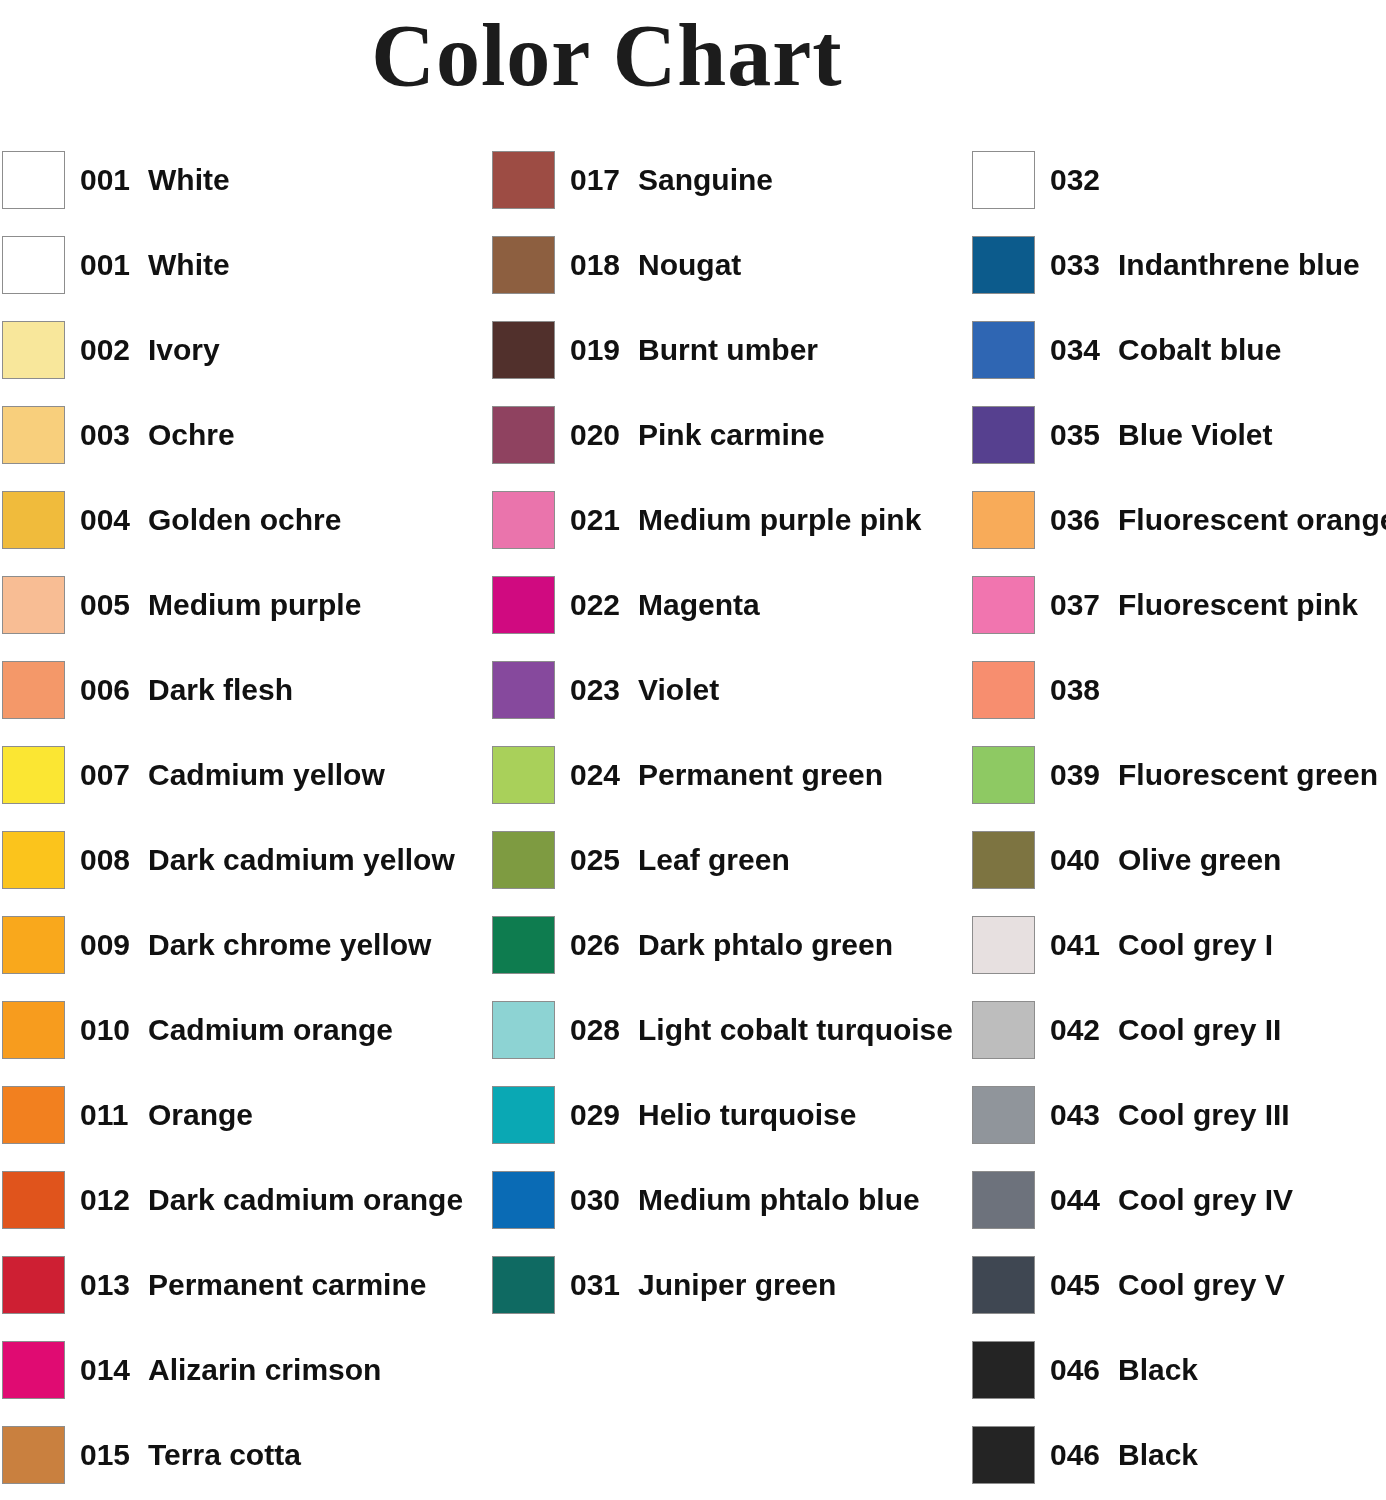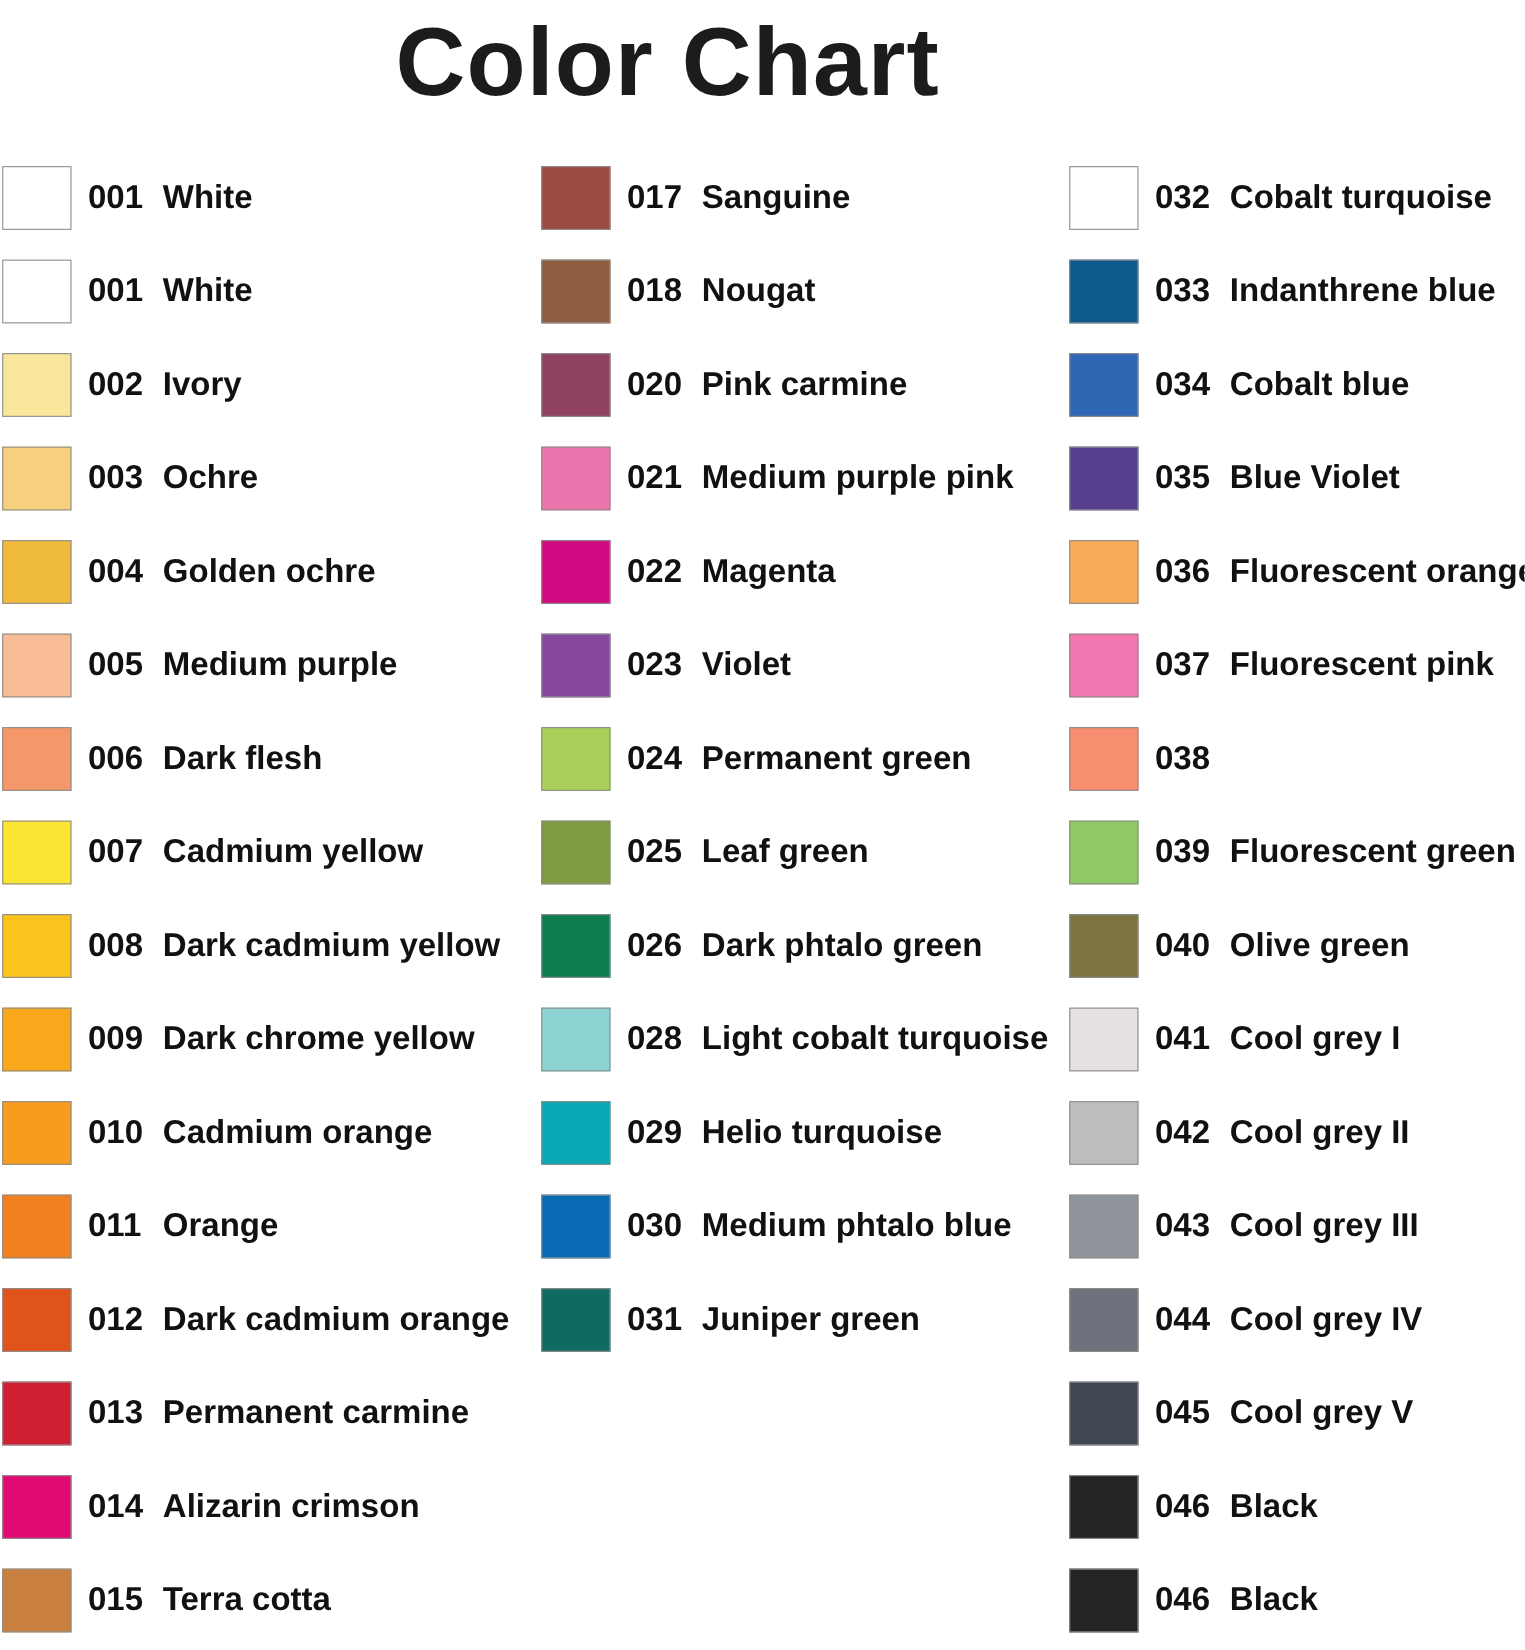--- a/index.html
+++ b/index.html
@@ -22,20 +22,21 @@
     top: 0px;
     left: 0;
     width: 1214px;
     text-align: center;
     font-size: 88px;
     font-weight: 700;
     letter-spacing: 1px;
     color: #1c1c1c;
     line-height: 112px;
     white-space: nowrap;
+    font-family: Liberation Serif, serif;
   }
 
   #columns {
     position: absolute;
     top: 150px;
     left: 0;
     width: 1386px;
   }
 
   .color-column {
@@ -178,20 +179,25 @@
         <div class="swatch" style="background: rgb(157, 76, 68); border-color: rgb(141, 141, 141);"></div>
         <div class="code">017</div>
         <div class="cname">Sanguine</div>
       </div>
       <div class="color-row">
         <div class="swatch" style="background: rgb(141, 95, 64); border-color: rgb(141, 141, 141);"></div>
         <div class="code">018</div>
         <div class="cname">Nougat</div>
       </div>
       <div class="color-row">
+        <div class="swatch" style="background: rgb(81, 48, 44); border-color: rgb(141, 141, 141);"></div>
+        <div class="code">019</div>
+        <div class="cname">Burnt umber</div>
+      </div>
+      <div class="color-row">
         <div class="swatch" style="background: rgb(143, 66, 96); border-color: rgb(141, 141, 141);"></div>
         <div class="code">020</div>
         <div class="cname">Pink carmine</div>
       </div>
       <div class="color-row">
         <div class="swatch" style="background: rgb(234, 116, 172); border-color: rgb(141, 141, 141);"></div>
         <div class="code">021</div>
         <div class="cname">Medium purple pink</div>
       </div>
       <div class="color-row">
@@ -237,21 +243,20 @@
       <div class="color-row">
         <div class="swatch" style="background: rgb(15, 106, 98); border-color: rgb(141, 141, 141);"></div>
         <div class="code">031</div>
         <div class="cname">Juniper green</div>
       </div>
     </div>
   <div class="color-column" id="column-3">
       <div class="color-row">
         <div class="swatch" style="background: rgb(255, 255, 255); border-color: rgb(141, 141, 141);"></div>
         <div class="code">032</div>
-        <div class="cname">Cobalt turquoise</div>
       </div>
       <div class="color-row">
         <div class="swatch" style="background: rgb(12, 91, 140); border-color: rgb(141, 141, 141);"></div>
         <div class="code">033</div>
         <div class="cname">Indanthrene blue</div>
       </div>
       <div class="color-row">
         <div class="swatch" style="background: rgb(47, 102, 179); border-color: rgb(141, 141, 141);"></div>
         <div class="code">034</div>
         <div class="cname">Cobalt blue</div>

